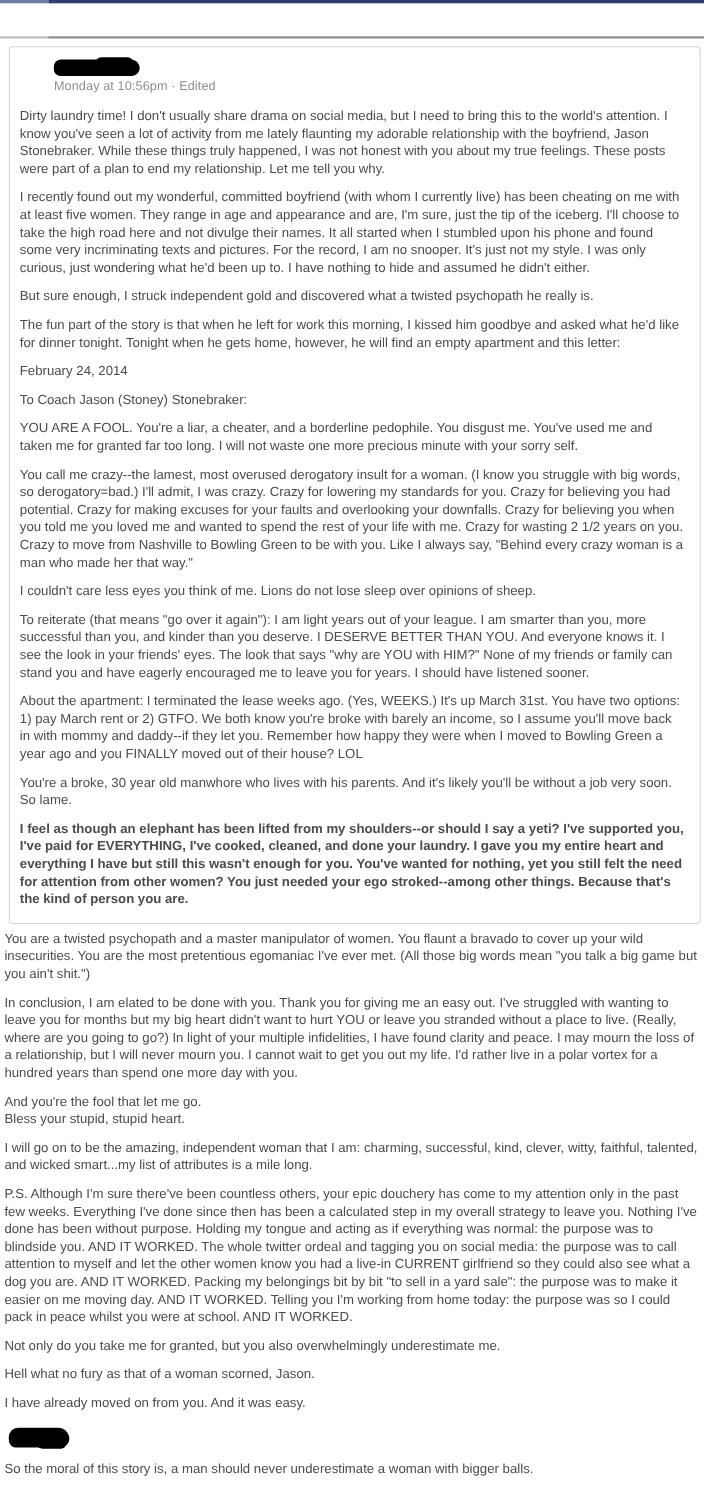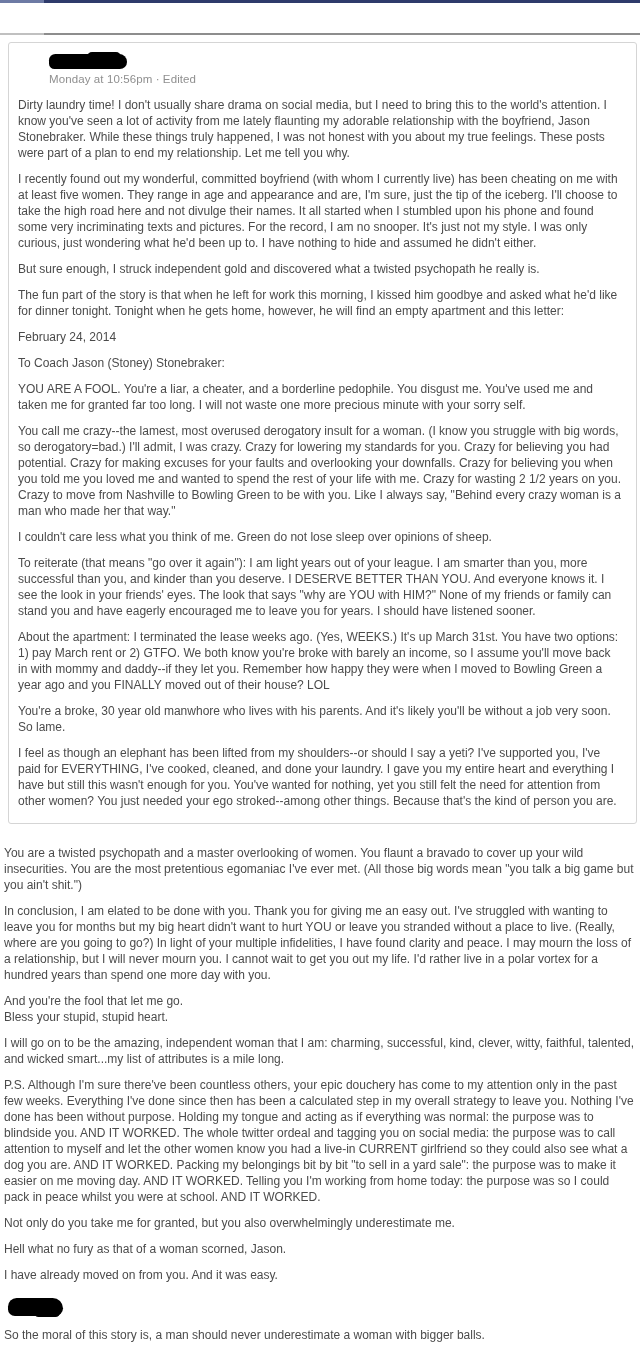--- a/index.html
+++ b/index.html
@@ -31,21 +31,21 @@
   .name-redaction::after{
     content:"";position:absolute;right:6px;top:-2px;width:34px;height:10px;
     background:#000;border-radius:6px;
   }
   .timestamp{font-size:11.5px;color:#8f8f8f;margin-top:4px;letter-spacing:.1px;}
 
   .post-body p, .continuation p{
     font-size:12px;line-height:16px;margin:0 0 10px 0;
     color:#4b4b4b;letter-spacing:0;
   }
-  .post-body p:last-child{margin-bottom:2px;}
+  .post-body p:last-child{margin-bottom:2px;font-weight:bold;}
 
   
   .continuation{
     position:absolute;top:845px;left:4px;width:632px;
   }
   .sig-redaction{
     width:55px;height:18px;background:#000;
     border-radius:10px 12px 9px 8px;position:relative;
     margin:15px 0 11px 4px;
   }
@@ -83,36 +83,36 @@
       <p>The fun part of the story is that when he left for work this morning, I kissed him goodbye and asked what he'd like for dinner tonight. Tonight when he gets home, however, he will find an empty apartment and this letter:</p>
 
       <p>February 24, 2014</p>
 
       <p>To Coach Jason (Stoney) Stonebraker:</p>
 
       <p>YOU ARE A FOOL. You're a liar, a cheater, and a borderline pedophile. You disgust me. You've used me and taken me for granted far too long. I will not waste one more precious minute with your sorry self.</p>
 
       <p>You call me crazy--the lamest, most overused derogatory insult for a woman. (I know you struggle with big words, so derogatory=bad.) I'll admit, I was crazy. Crazy for lowering my standards for you. Crazy for believing you had potential. Crazy for making excuses for your faults and overlooking your downfalls. Crazy for believing you when you told me you loved me and wanted to spend the rest of your life with me. Crazy for wasting 2 1/2 years on you. Crazy to move from Nashville to Bowling Green to be with you. Like I always say, "Behind every crazy woman is a man who made her that way."</p>
 
-      <p>I couldn't care less what you think of me. Green do not lose sleep over opinions of sheep.</p>
+      <p>I couldn't care less eyes you think of me. Lions do not lose sleep over opinions of sheep.</p>
 
       <p>To reiterate (that means "go over it again"): I am light years out of your league. I am smarter than you, more successful than you, and kinder than you deserve. I DESERVE BETTER THAN YOU. And everyone knows it. I see the look in your friends' eyes. The look that says "why are YOU with HIM?" None of my friends or family can stand you and have eagerly encouraged me to leave you for years. I should have listened sooner.</p>
 
       <p>About the apartment: I terminated the lease weeks ago. (Yes, WEEKS.) It's up March 31st. You have two options: 1) pay March rent or 2) GTFO. We both know you're broke with barely an income, so I assume you'll move back in with mommy and daddy--if they let you. Remember how happy they were when I moved to Bowling Green a year ago and you FINALLY moved out of their house? LOL</p>
 
       <p>You're a broke, 30 year old manwhore who lives with his parents. And it's likely you'll be without a job very soon. So lame.</p>
 
       <p>I feel as though an elephant has been lifted from my shoulders--or should I say a yeti? I've supported you, I've paid for EVERYTHING, I've cooked, cleaned, and done your laundry. I gave you my entire heart and everything I have but still this wasn't enough for you. You've wanted for nothing, yet you still felt the need for attention from other women? You just needed your ego stroked--among other things. Because that's the kind of person you are.</p>
     </div>
 </div>
 
 <div class="continuation">
   <div>
 
-      <p>You are a twisted psychopath and a master overlooking of women. You flaunt a bravado to cover up your wild insecurities. You are the most pretentious egomaniac I've ever met. (All those big words mean "you talk a big game but you ain't shit.")</p>
+      <p>You are a twisted psychopath and a master manipulator of women. You flaunt a bravado to cover up your wild insecurities. You are the most pretentious egomaniac I've ever met. (All those big words mean "you talk a big game but you ain't shit.")</p>
 
       <p>In conclusion, I am elated to be done with you. Thank you for giving me an easy out. I've struggled with wanting to leave you for months but my big heart didn't want to hurt YOU or leave you stranded without a place to live. (Really, where are you going to go?) In light of your multiple infidelities, I have found clarity and peace. I may mourn the loss of a relationship, but I will never mourn you. I cannot wait to get you out my life. I'd rather live in a polar vortex for a hundred years than spend one more day with you.</p>
 
       <p>And you're the fool that let me go.<br>Bless your stupid, stupid heart.</p>
 
       <p>I will go on to be the amazing, independent woman that I am: charming, successful, kind, clever, witty, faithful, talented, and wicked smart...my list of attributes is a mile long.</p>
 
       <p>P.S. Although I'm sure there've been countless others, your epic douchery has come to my attention only in the past few weeks. Everything I've done since then has been a calculated step in my overall strategy to leave you. Nothing I've done has been without purpose. Holding my tongue and acting as if everything was normal: the purpose was to blindside you. AND IT WORKED. The whole twitter ordeal and tagging you on social media: the purpose was to call attention to myself and let the other women know you had a live-in CURRENT girlfriend so they could also see what a dog you are. AND IT WORKED. Packing my belongings bit by bit "to sell in a yard sale": the purpose was to make it easier on me moving day. AND IT WORKED. Telling you I'm working from home today: the purpose was so I could pack in peace whilst you were at school. AND IT WORKED.</p>
 
       <p>Not only do you take me for granted, but you also overwhelmingly underestimate me.</p>

